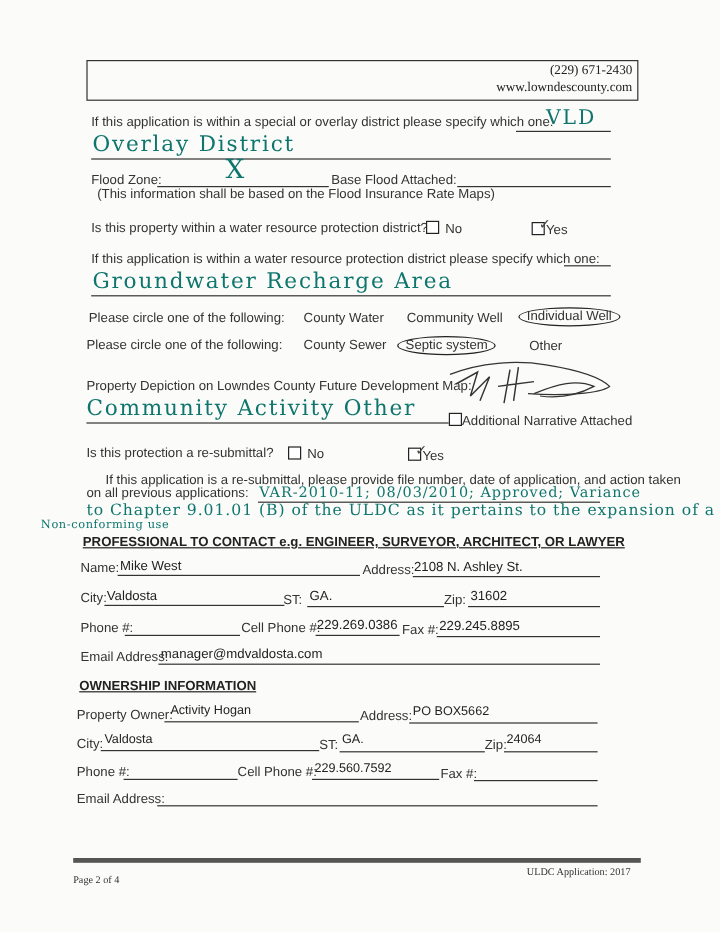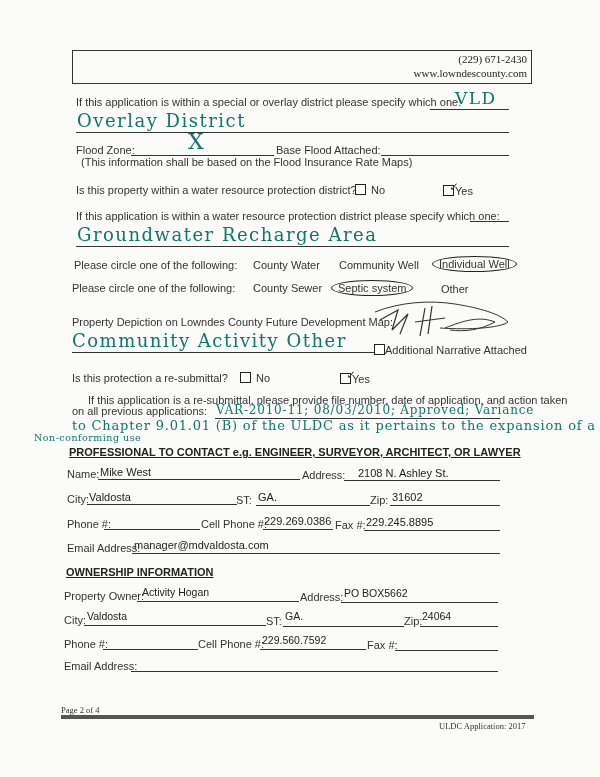--- a/index.html
+++ b/index.html
@@ -102,21 +102,21 @@
 <div class="abs hand hand-sm" style="left:72px;top:418px;font-size:13px;">to Chapter 9.01.01 (B) of the ULDC as it pertains to the expansion of a</div>
 <div class="abs hand" style="left:34px;top:432px;font-size:9.5px;letter-spacing:0.5px;">Non-conforming use</div>
 
 <div class="abs section" style="left:69px;top:446px;">PROFESSIONAL TO CONTACT e.g. ENGINEER, SURVEYOR, ARCHITECT, OR LAWYER</div>
 
 <div class="abs lbl" style="left:67px;top:468px;">Name:</div>
 <div class="abs line" style="left:98px;top:479px;width:202px;"></div>
 <div class="abs typed" style="left:100px;top:466px;">Mike West</div>
 <div class="abs lbl" style="left:302px;top:469px;">Address:</div>
 <div class="abs line" style="left:344px;top:480px;width:156px;"></div>
-<div class="abs typed" style="left:345px;top:467px;margin-left:13px;">2108 N. Ashley St.</div>
+<div class="abs typed" style="left:345px;top:467px;">2108 N. Ashley St.</div>
 
 <div class="abs lbl" style="left:67px;top:493px;">City:</div>
 <div class="abs line" style="left:87px;top:504px;width:150px;"></div>
 <div class="abs typed" style="left:89px;top:491px;">Valdosta</div>
 <div class="abs lbl" style="left:236px;top:494px;">ST:</div>
 <div class="abs line" style="left:256px;top:505px;width:114px;"></div>
 <div class="abs typed" style="left:258px;top:491px;">GA.</div>
 <div class="abs lbl" style="left:370px;top:494px;">Zip:</div>
 <div class="abs line" style="left:390px;top:505px;width:110px;"></div>
 <div class="abs typed" style="left:392px;top:491px;">31602</div>
@@ -158,14 +158,14 @@
 <div class="abs lbl" style="left:198px;top:638px;">Cell Phone #:</div>
 <div class="abs line" style="left:260px;top:649px;width:106px;"></div>
 <div class="abs typed" style="left:262px;top:634px;font-size:10.5px;">229.560.7592</div>
 <div class="abs lbl" style="left:367px;top:639px;">Fax #:</div>
 <div class="abs line" style="left:395px;top:650px;width:103px;"></div>
 
 <div class="abs lbl" style="left:64px;top:660px;">Email Address:</div>
 <div class="abs line" style="left:131px;top:671px;width:367px;"></div>
 
 <div class="abs footer-bar"></div>
-<div class="abs footer" style="left:61px;top:705px;text-align:center;">Page 2 of 4</div>
+<div class="abs footer" style="left:61px;top:728px;text-align:center;">Page 2 of 4</div>
 <div class="abs footer" style="left:439px;top:721px;">ULDC Application: 2017</div>
 
 </body></html>

